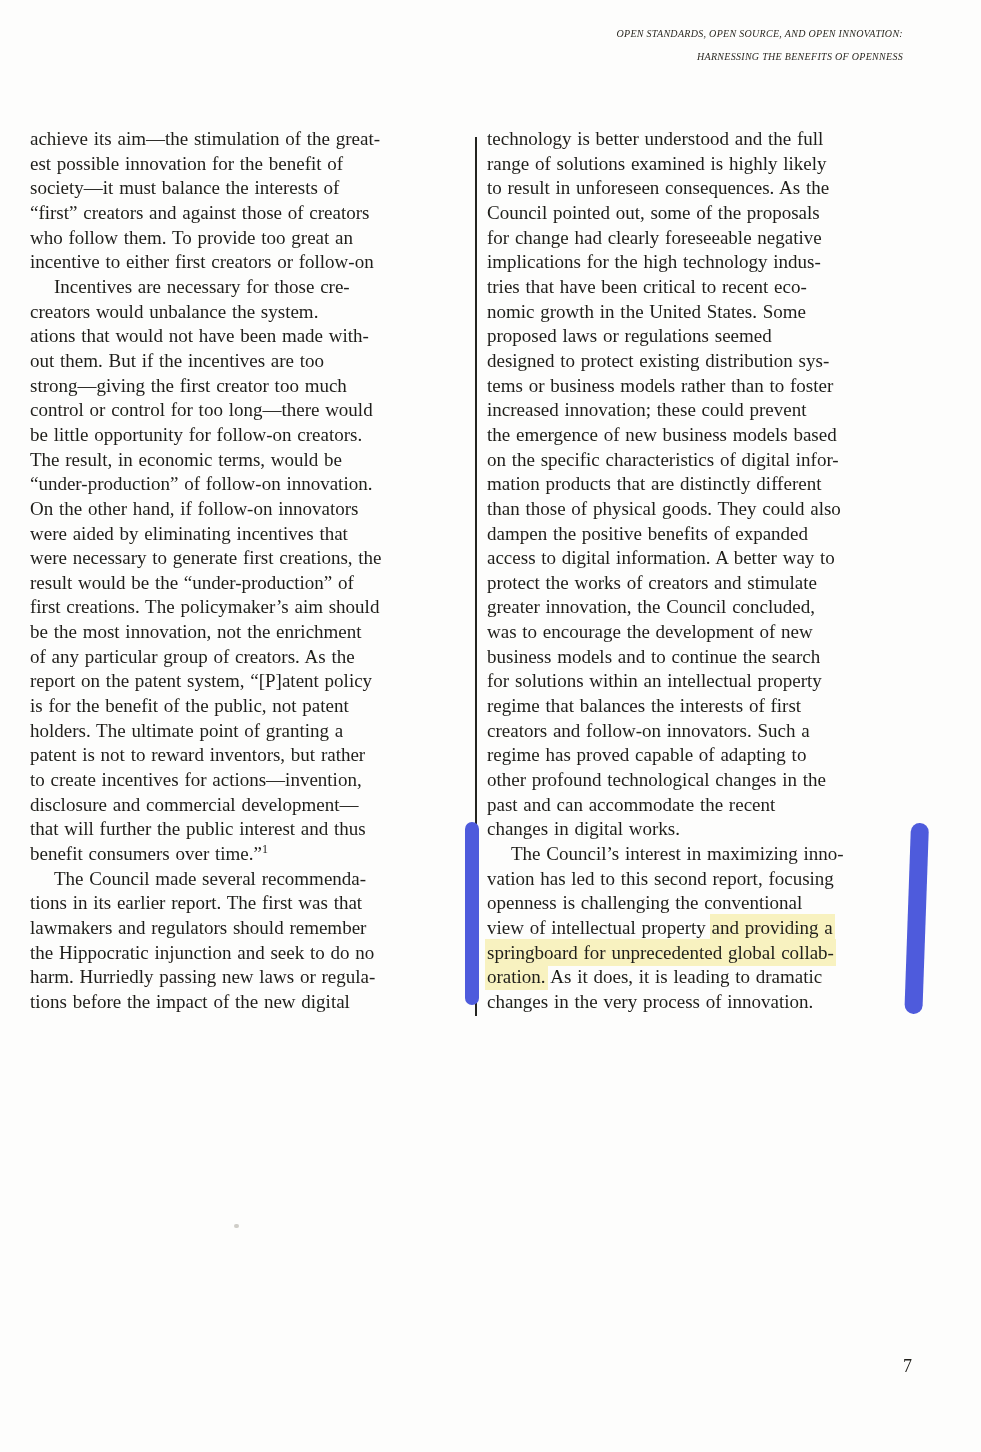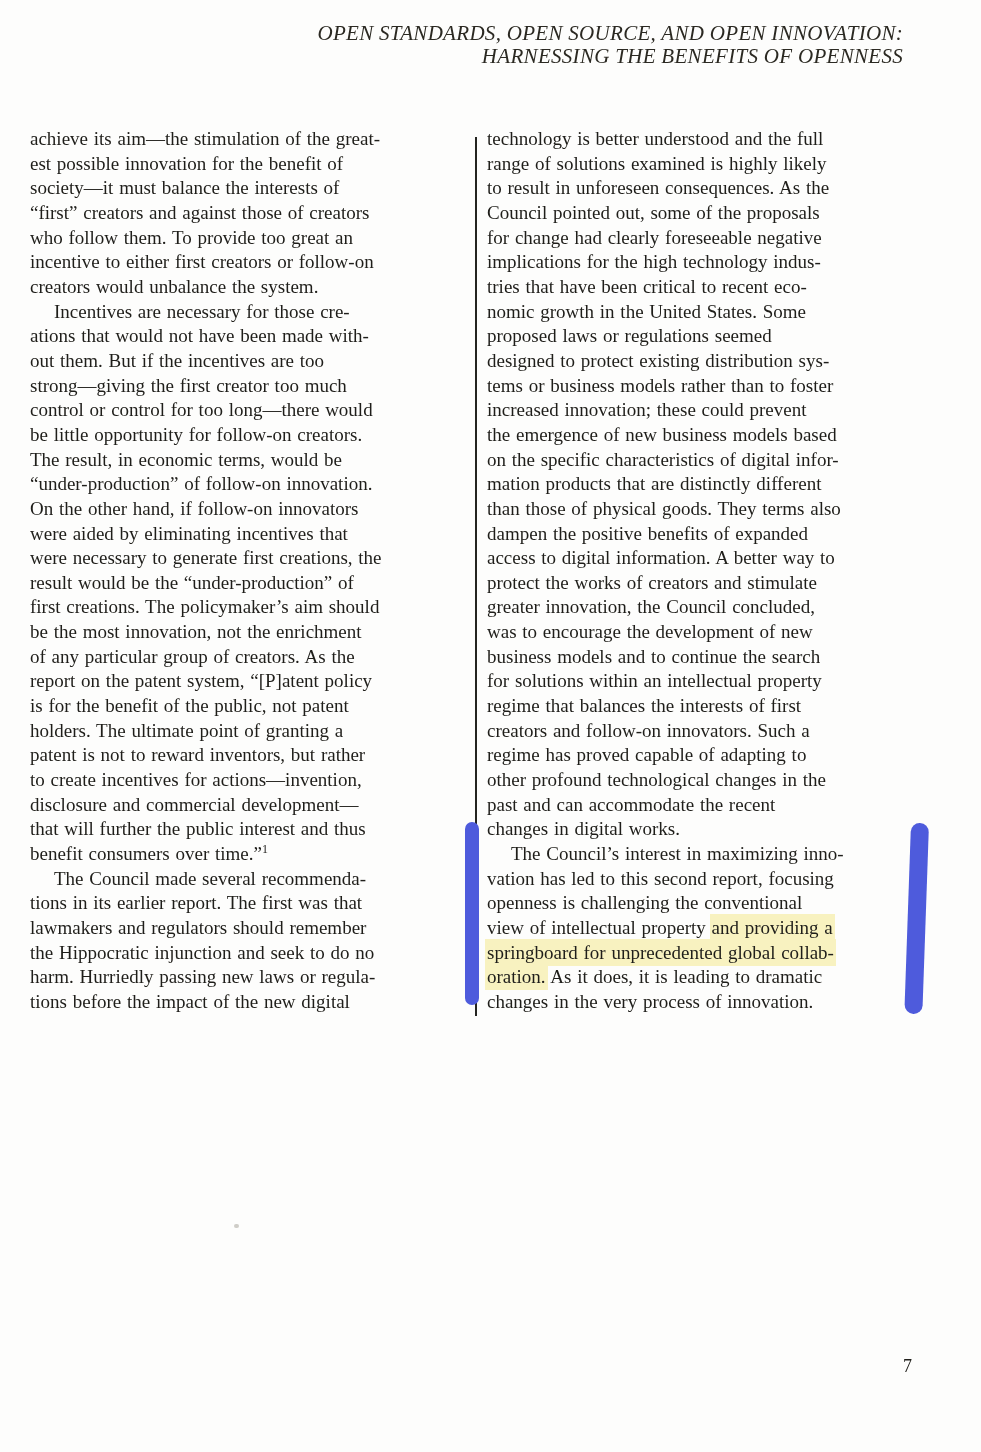--- a/index.html
+++ b/index.html
@@ -16,21 +16,21 @@
     overflow: hidden;
     font-family: "Liberation Serif", "DejaVu Serif", serif;
     color: var(--text, #1f1e1a);
   }
   .running-header {
     position: absolute;
     top: 22px;
     right: 78px;
     text-align: right;
     font-style: italic;
-    font-size: 21px;
+    font-size: 10px;
     line-height: 23px;
     letter-spacing: 0.3px;
     color: #2b2922;
     white-space: nowrap;
   }
   .column {
     position: absolute;
     top: 127px;
     width: 445px;
     font-size: 19px;
@@ -110,22 +110,22 @@
 
   <div class="column-divider"></div>
 
   <div class="column column-left" id="col-left">
       <div class="line"><span>achieve its aim—the stimulation of the great-</span></div>
       <div class="line"><span>est possible innovation for the benefit of</span></div>
       <div class="line"><span>society—it must balance the interests of</span></div>
       <div class="line"><span>“first” creators and against those of creators</span></div>
       <div class="line"><span>who follow them. To provide too great an</span></div>
       <div class="line"><span>incentive to either first creators or follow-on</span></div>
+      <div class="line indent"><span>Incentives are necessary for those cre-</span></div>
       <div class="line"><span>creators would unbalance the system.</span></div>
-      <div class="line indent"><span>Incentives are necessary for those cre-</span></div>
       <div class="line"><span>ations that would not have been made with-</span></div>
       <div class="line"><span>out them. But if the incentives are too</span></div>
       <div class="line"><span>strong—giving the first creator too much</span></div>
       <div class="line"><span>control or control for too long—there would</span></div>
       <div class="line"><span>be little opportunity for follow-on creators.</span></div>
       <div class="line"><span>The result, in economic terms, would be</span></div>
       <div class="line"><span>“under-production” of follow-on innovation.</span></div>
       <div class="line"><span>On the other hand, if follow-on innovators</span></div>
       <div class="line"><span>were aided by eliminating incentives that</span></div>
       <div class="line"><span>were necessary to generate first creations, the</span></div>
@@ -157,21 +157,21 @@
       <div class="line"><span>implications for the high technology indus-</span></div>
       <div class="line"><span>tries that have been critical to recent eco-</span></div>
       <div class="line"><span>nomic growth in the United States. Some</span></div>
       <div class="line"><span>proposed laws or regulations seemed</span></div>
       <div class="line"><span>designed to protect existing distribution sys-</span></div>
       <div class="line"><span>tems or business models rather than to foster</span></div>
       <div class="line"><span>increased innovation; these could prevent</span></div>
       <div class="line"><span>the emergence of new business models based</span></div>
       <div class="line"><span>on the specific characteristics of digital infor-</span></div>
       <div class="line"><span>mation products that are distinctly different</span></div>
-      <div class="line"><span>than those of physical goods. They terms also</span></div>
+      <div class="line"><span>than those of physical goods. They could also</span></div>
       <div class="line"><span>dampen the positive benefits of expanded</span></div>
       <div class="line"><span>access to digital information. A better way to</span></div>
       <div class="line"><span>protect the works of creators and stimulate</span></div>
       <div class="line"><span>greater innovation, the Council concluded,</span></div>
       <div class="line"><span>was to encourage the development of new</span></div>
       <div class="line"><span>business models and to continue the search</span></div>
       <div class="line"><span>for solutions within an intellectual property</span></div>
       <div class="line"><span>regime that balances the interests of first</span></div>
       <div class="line"><span>creators and follow-on innovators. Such a</span></div>
       <div class="line"><span>regime has proved capable of adapting to</span></div>

